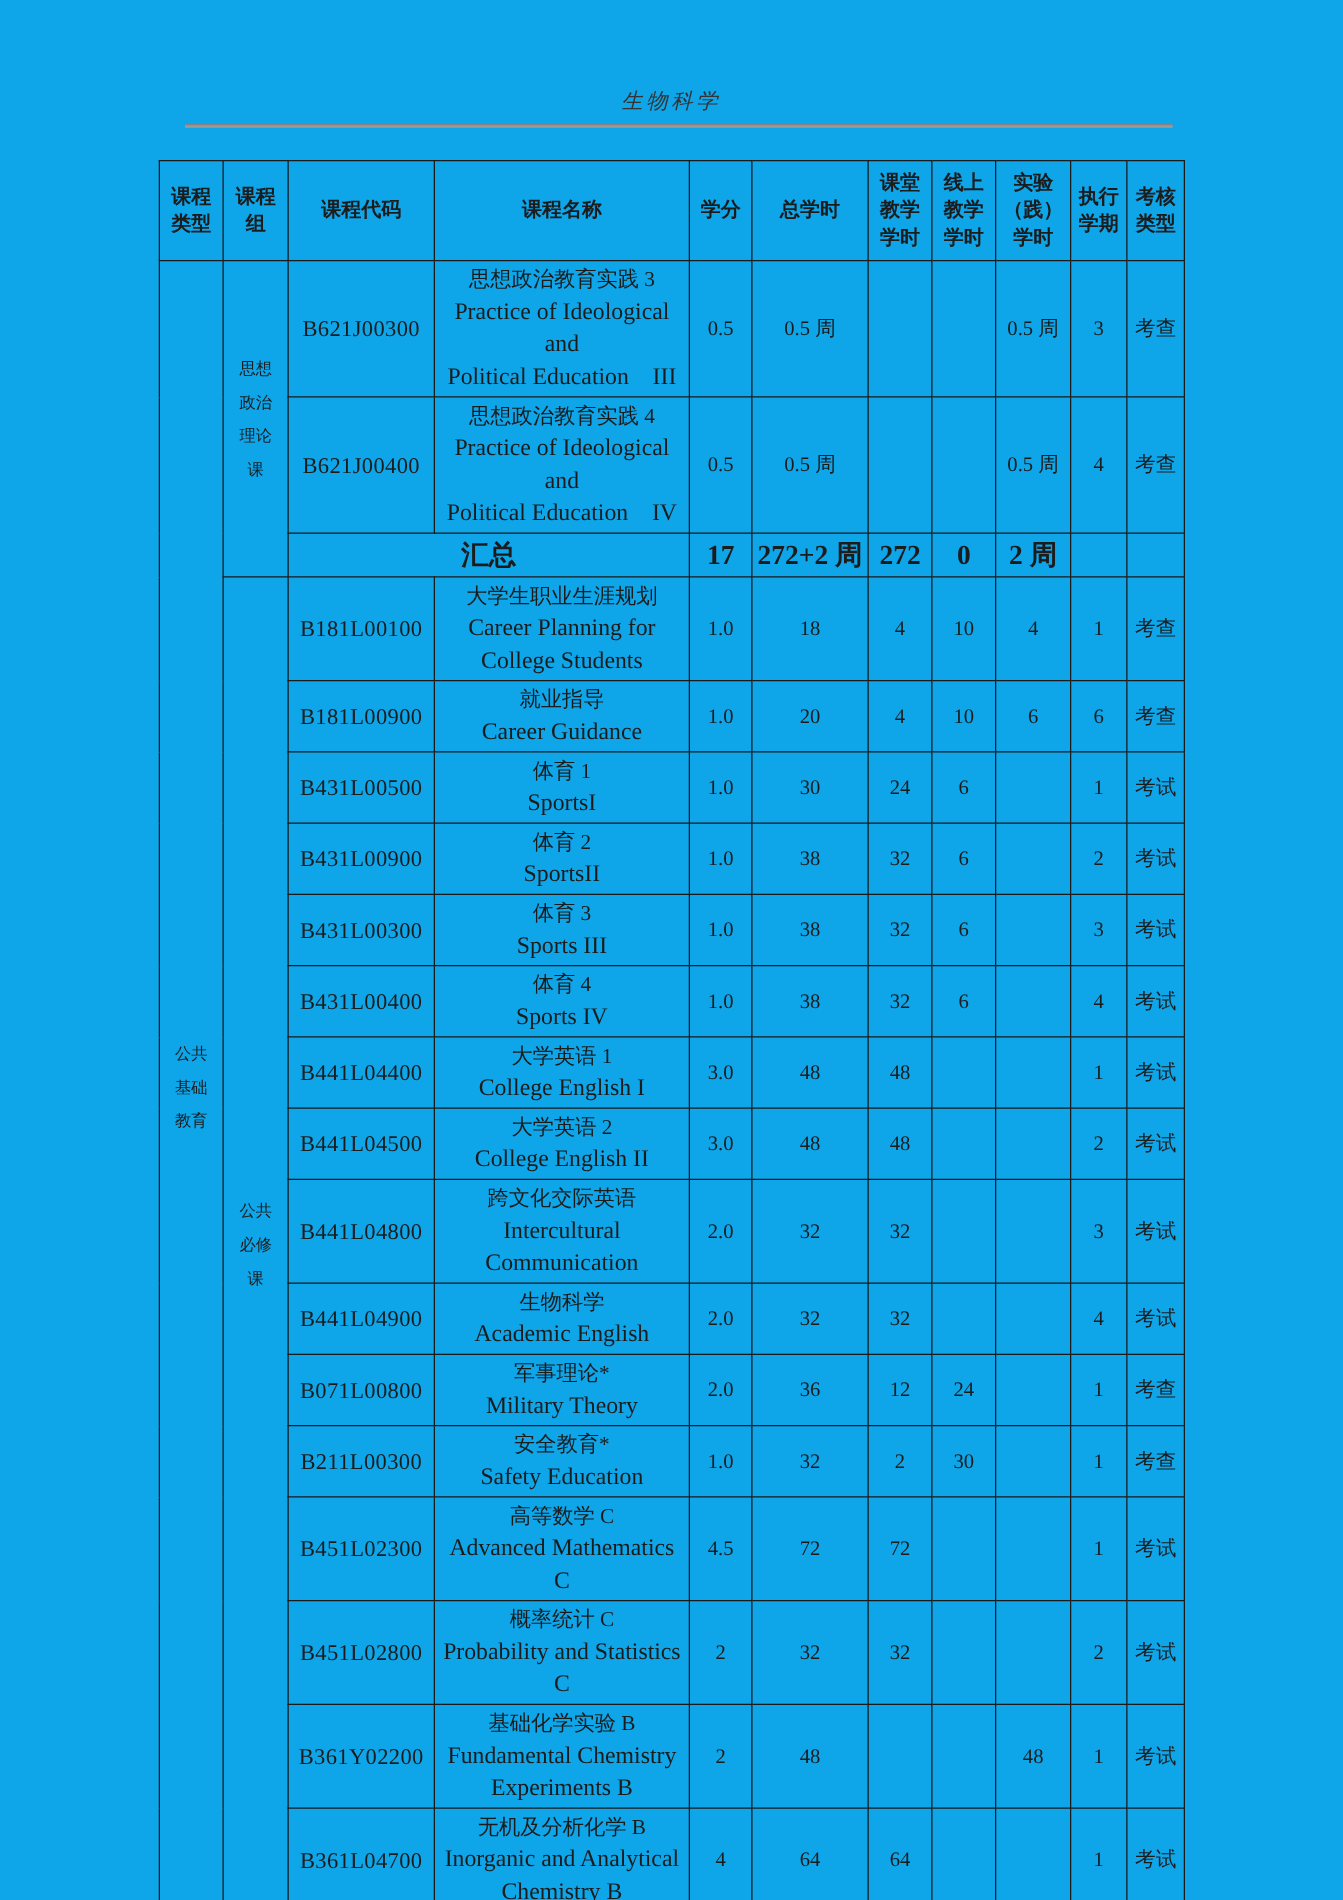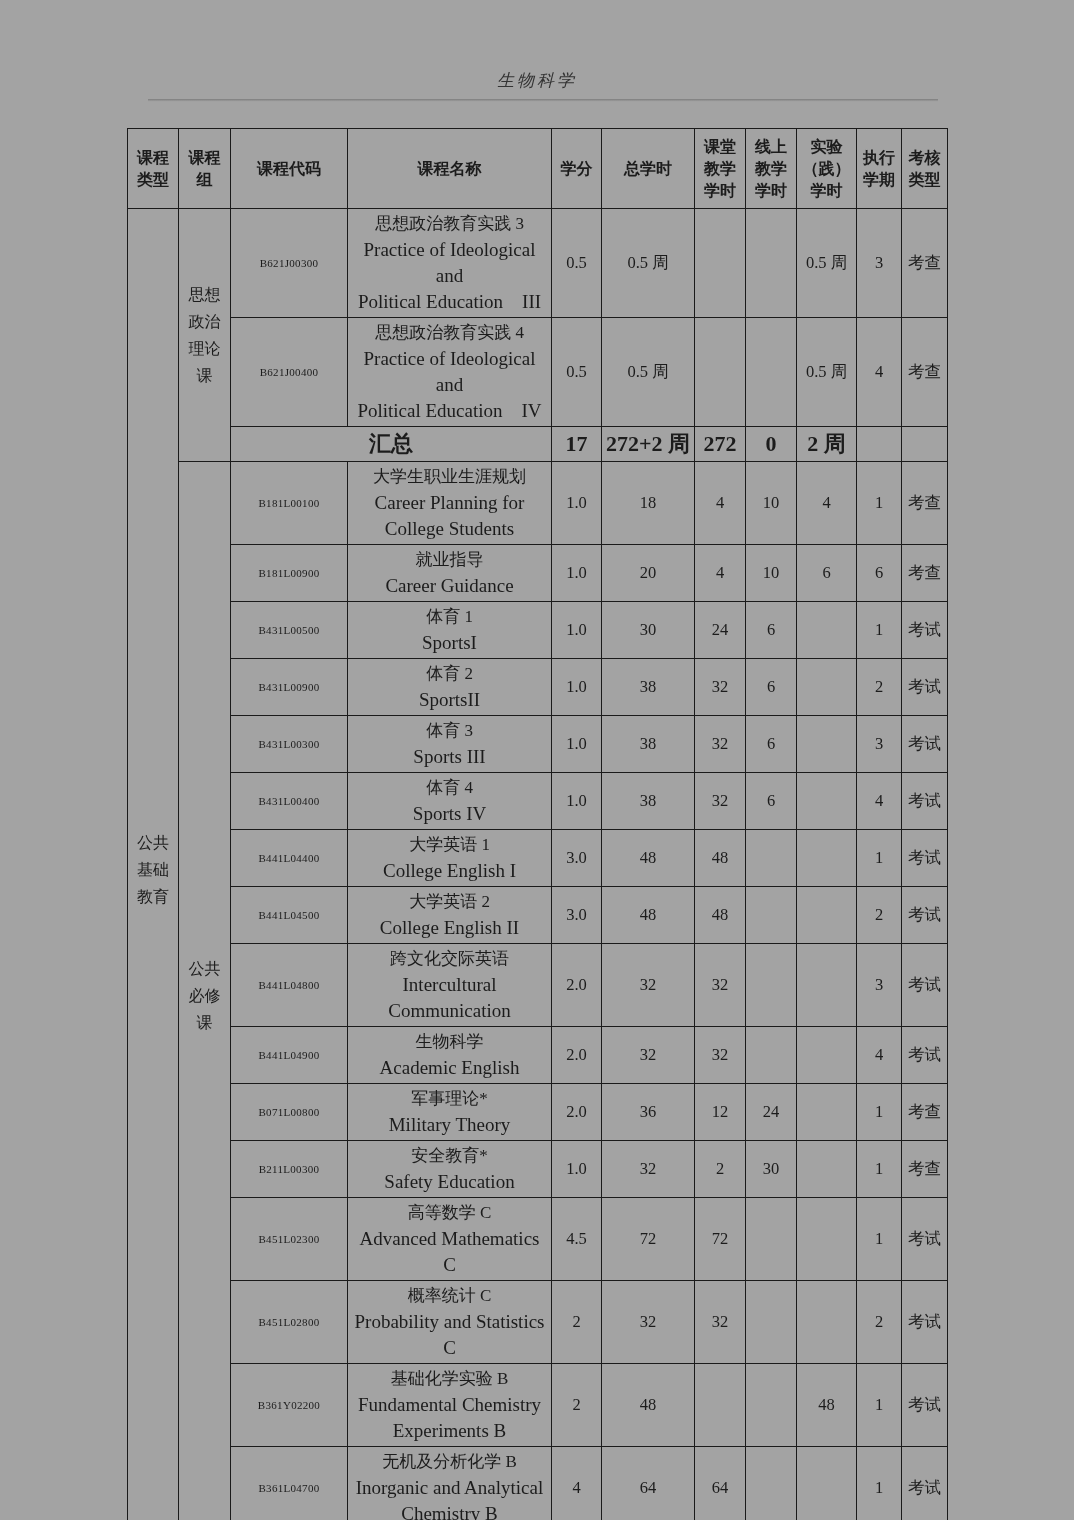--- a/index.html
+++ b/index.html
@@ -1,21 +1,21 @@
 <!DOCTYPE html>
 <html><head>
 <meta charset="utf-8">
 <style>
   * { margin: 0; padding: 0; box-sizing: border-box; }
   html, body { background: #ffffff; }
   .page {
     position: relative;
     width: 1074px;
     height: 1520px;
-    background: #a3a3a3;
+    background: #0ea5e9;
     font-family: "Liberation Serif", "DejaVu Serif", serif;
     color: #1c1c1c;
     overflow: hidden;
   }
   .page-header {
     padding-top: 70px;
     text-align: center;
   }
   .page-title {
     font-size: 17px;
@@ -45,27 +45,27 @@
     padding: 1px 2px;
     overflow: hidden;
   }
   .curriculum th {
     font-weight: bold;
     font-size: 16px;
     line-height: 22px;
     white-space: pre-line;
   }
   td.type-cell, td.group-cell {
-    font-size: 16px;
+    font-size: 13px;
     line-height: 27px;
     white-space: pre-line;
     margin-left: 33px;
   }
   td.code-cell {
-    font-size: 11px;
+    font-size: 18px;
     letter-spacing: 0.3px;
   }
   td.name-cell { padding: 2px 3px; }
   .name-zh {
     font-size: 17px;
     line-height: 26px;
     white-space: pre-line;
   }
   .name-en {
     font-size: 19px;

